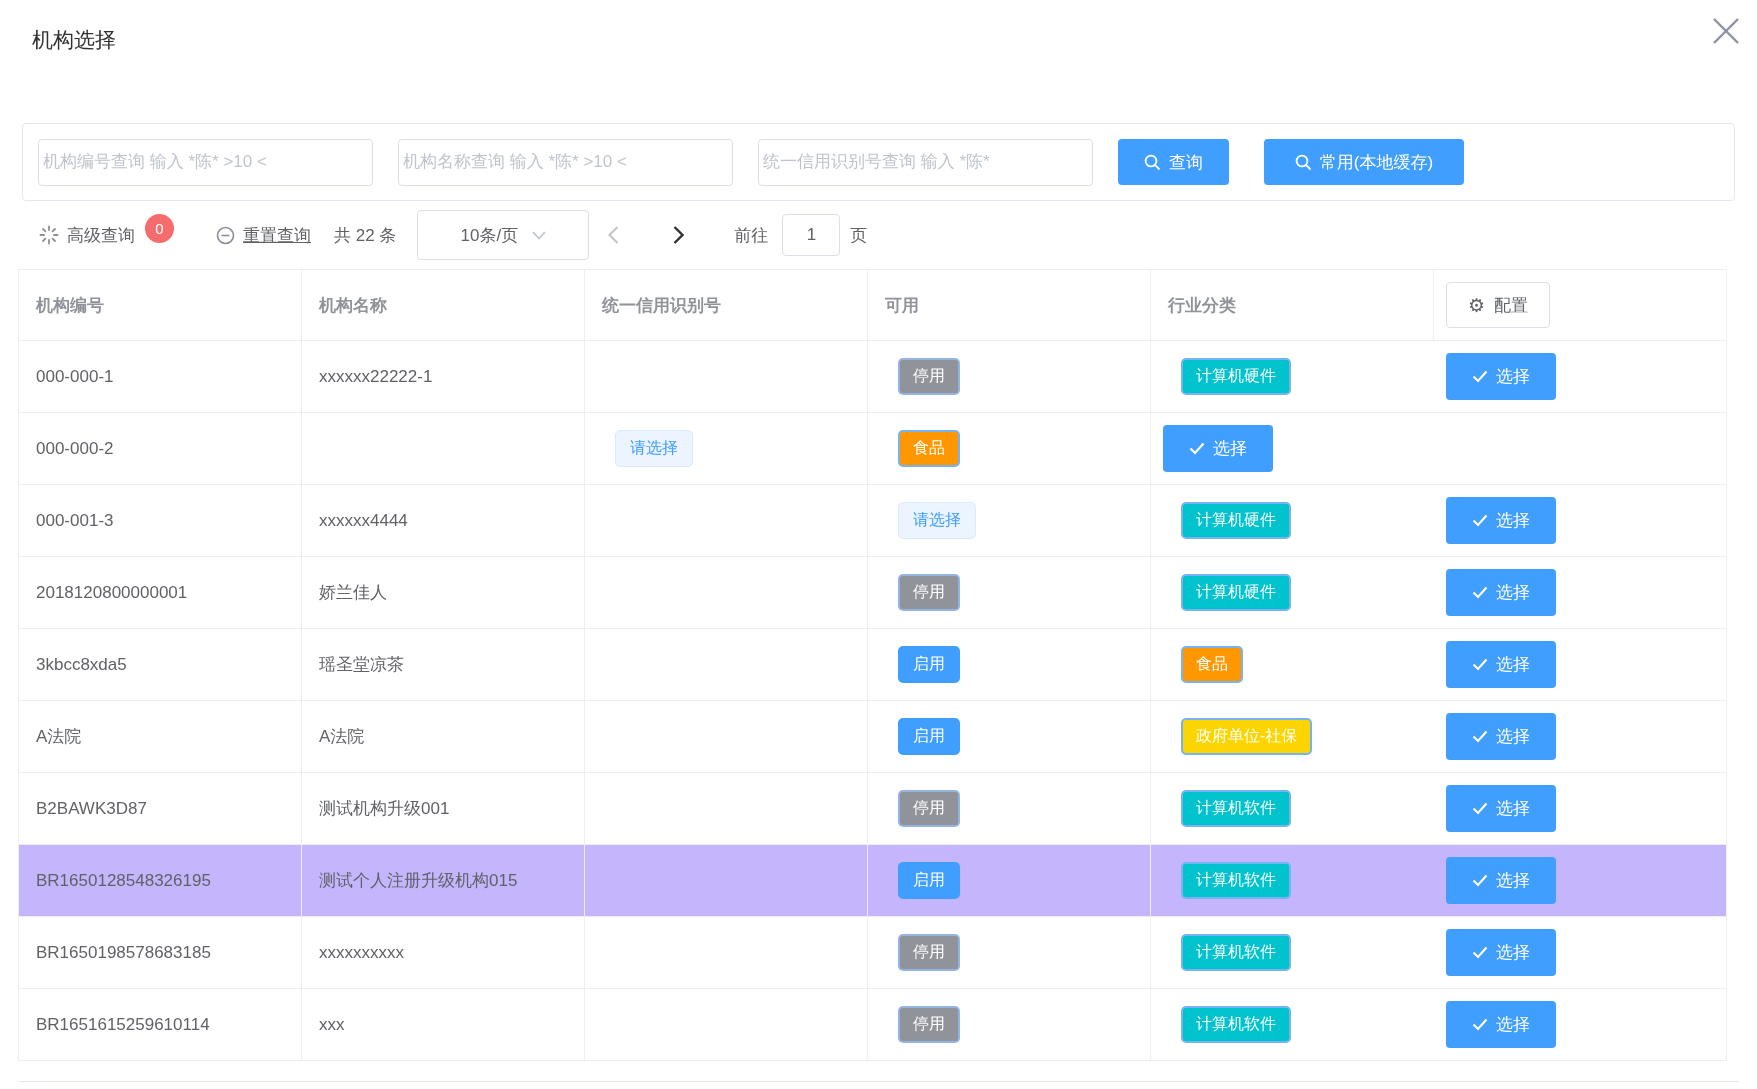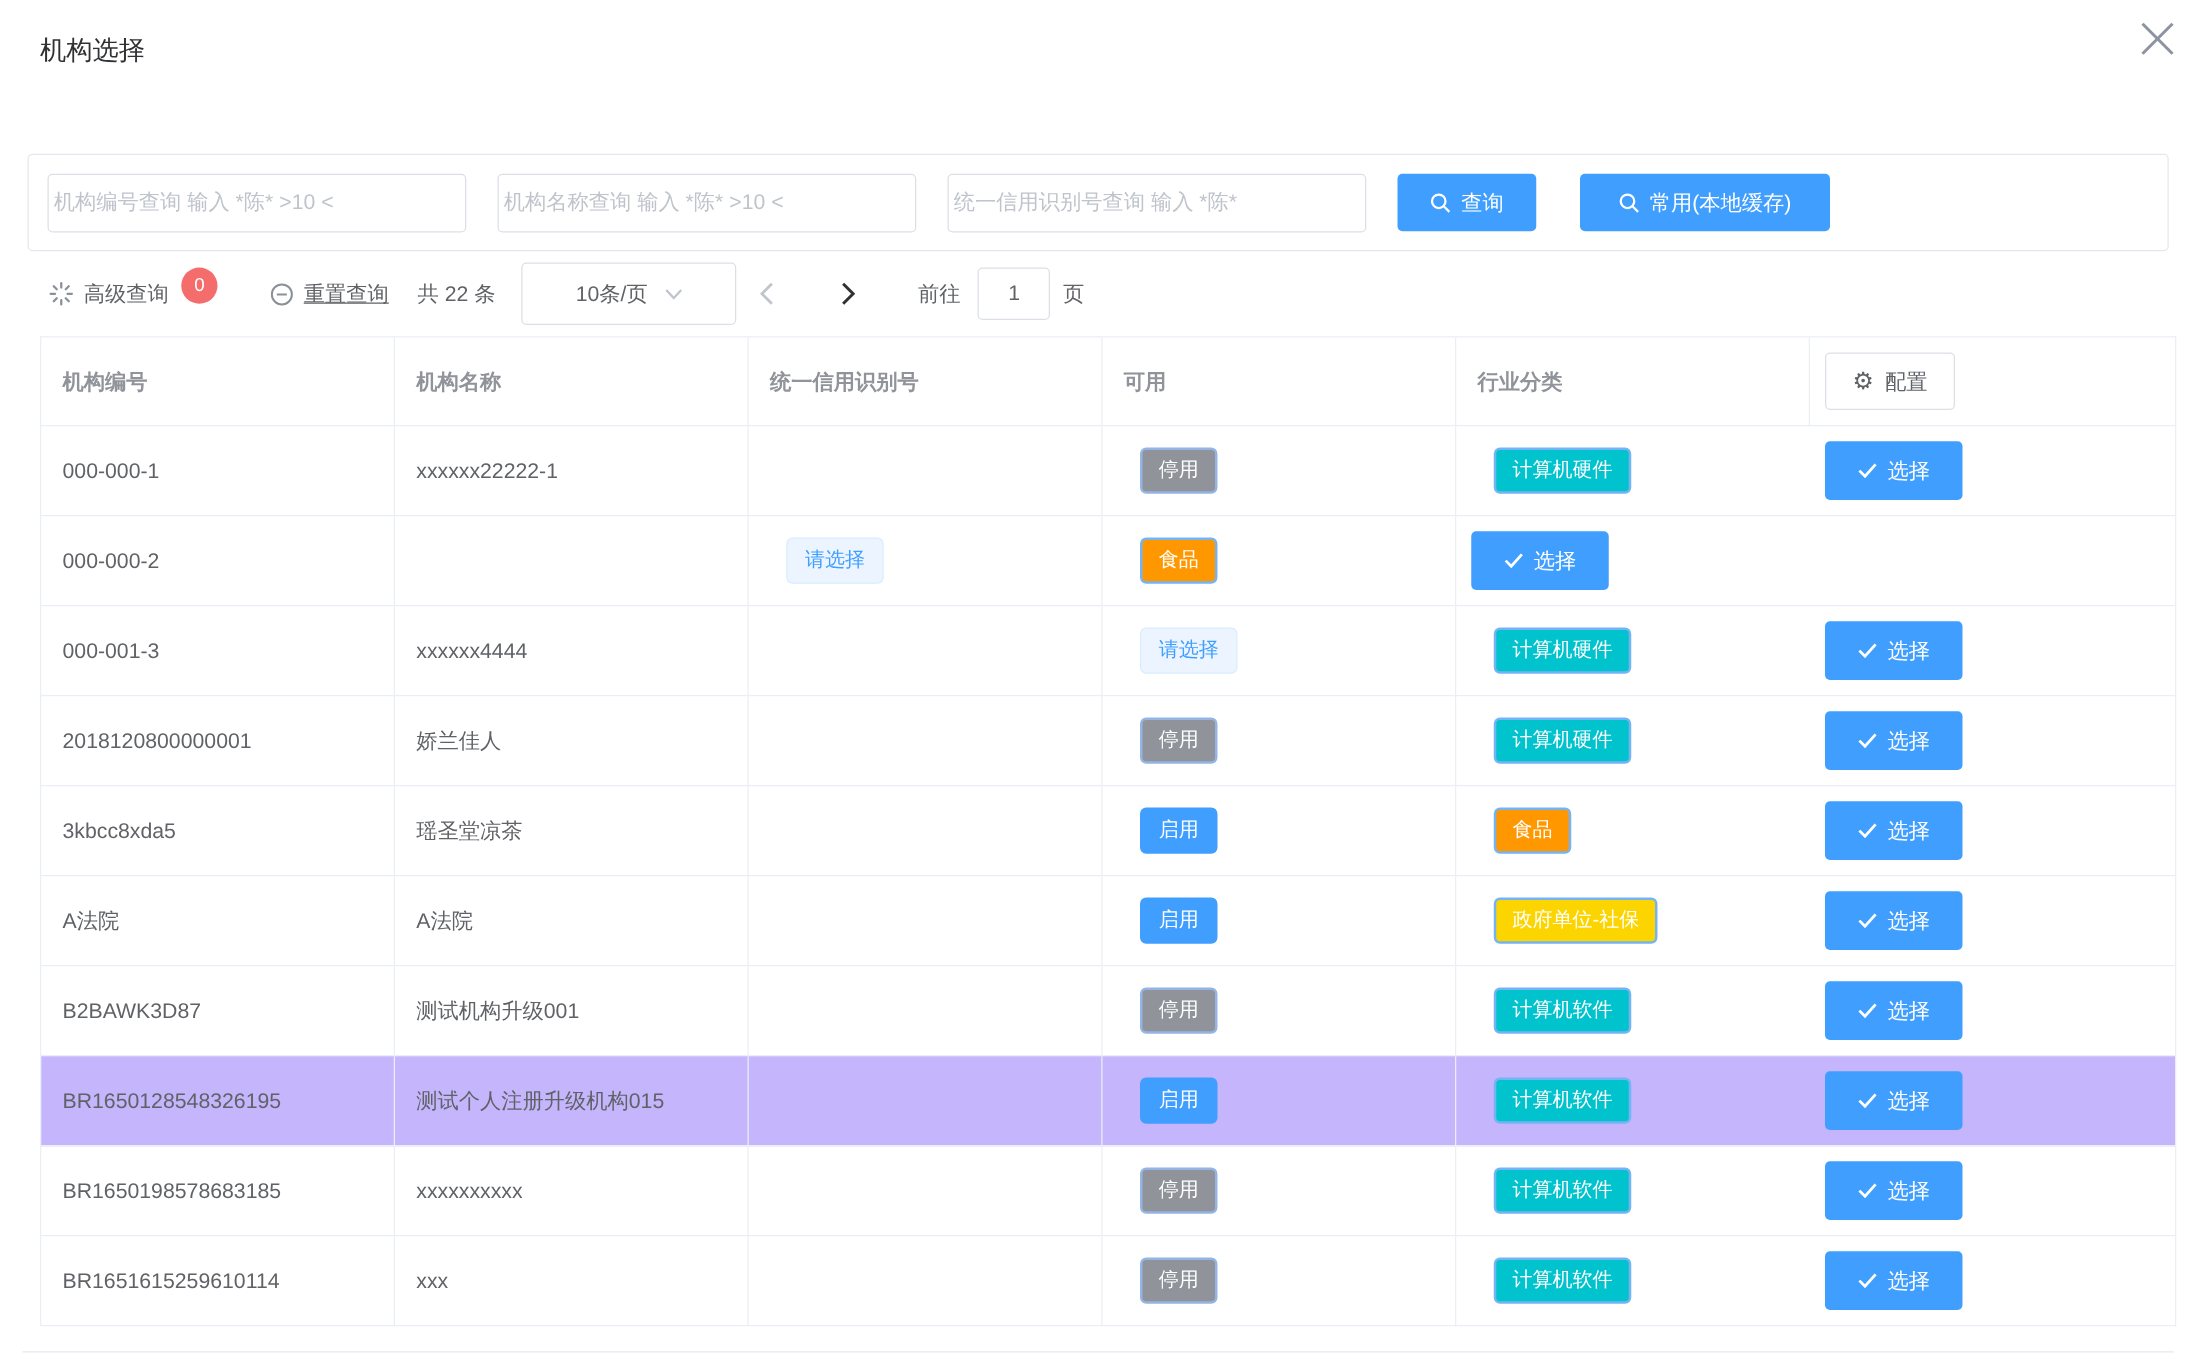--- a/index.html
+++ b/index.html
@@ -27,21 +27,21 @@
   .tb-total { margin-left:23px; }
   .tb-pagesize { margin-left:21px; width:172px; height:50px; border:1px solid #dcdfe6; border-radius:4px; display:flex; align-items:center; justify-content:center; gap:14px; cursor:pointer; color:#606266; }
   .tb-arrow { width:36px; height:42px; display:flex; align-items:center; justify-content:center; cursor:pointer; }
   .tb-arrow.prev { margin-left:6px; color:#c0c4cc; }
   .tb-arrow.next { margin-left:29px; color:#303133; }
   .tb-goto { margin-left:38px; }
   .tb-goto-input { width:58px; height:42px; margin-left:14px; border:1px solid #dcdfe6; border-radius:4px; text-align:center; font-size:17px; color:#606266; outline:none; font-family:inherit; }
   .tb-page-suffix { margin-left:10px; }
 
   
-  .table { position:absolute; left:32px; top:269px; width:1709px; border:1px solid #ebeef5; border-bottom:none; font-size:17px; }
+  .table { position:absolute; left:18px; top:269px; width:1709px; border:1px solid #ebeef5; border-bottom:none; font-size:17px; }
   .t-row { display:grid; grid-template-columns:283px 283px 283px 283px 283px 1fr; border-bottom:1px solid #ebeef5; min-height:72px; }
   .t-row.header { min-height:71px; }
   .t-cell { display:flex; align-items:center; padding-left:17px; color:#606266; overflow:hidden; }
   .t-row.header .t-cell { color:#909399; font-weight:700; border-right:1px solid #ebeef5; }
   .t-row.header .t-cell:last-child { border-right:none; }
   .t-row.body .t-cell { border-right:1px solid #ebeef5; }
   .t-row.body .t-cell:nth-child(5), .t-row.body .t-cell:last-child { border-right:none; }
   .t-row.body.highlighted { background:#c4b5fd; }
 
   .badge { display:inline-flex; align-items:center; justify-content:center; border-radius:5px; padding:6px 13px; font-size:16px; margin-left:13px; cursor:pointer; white-space:nowrap; }

